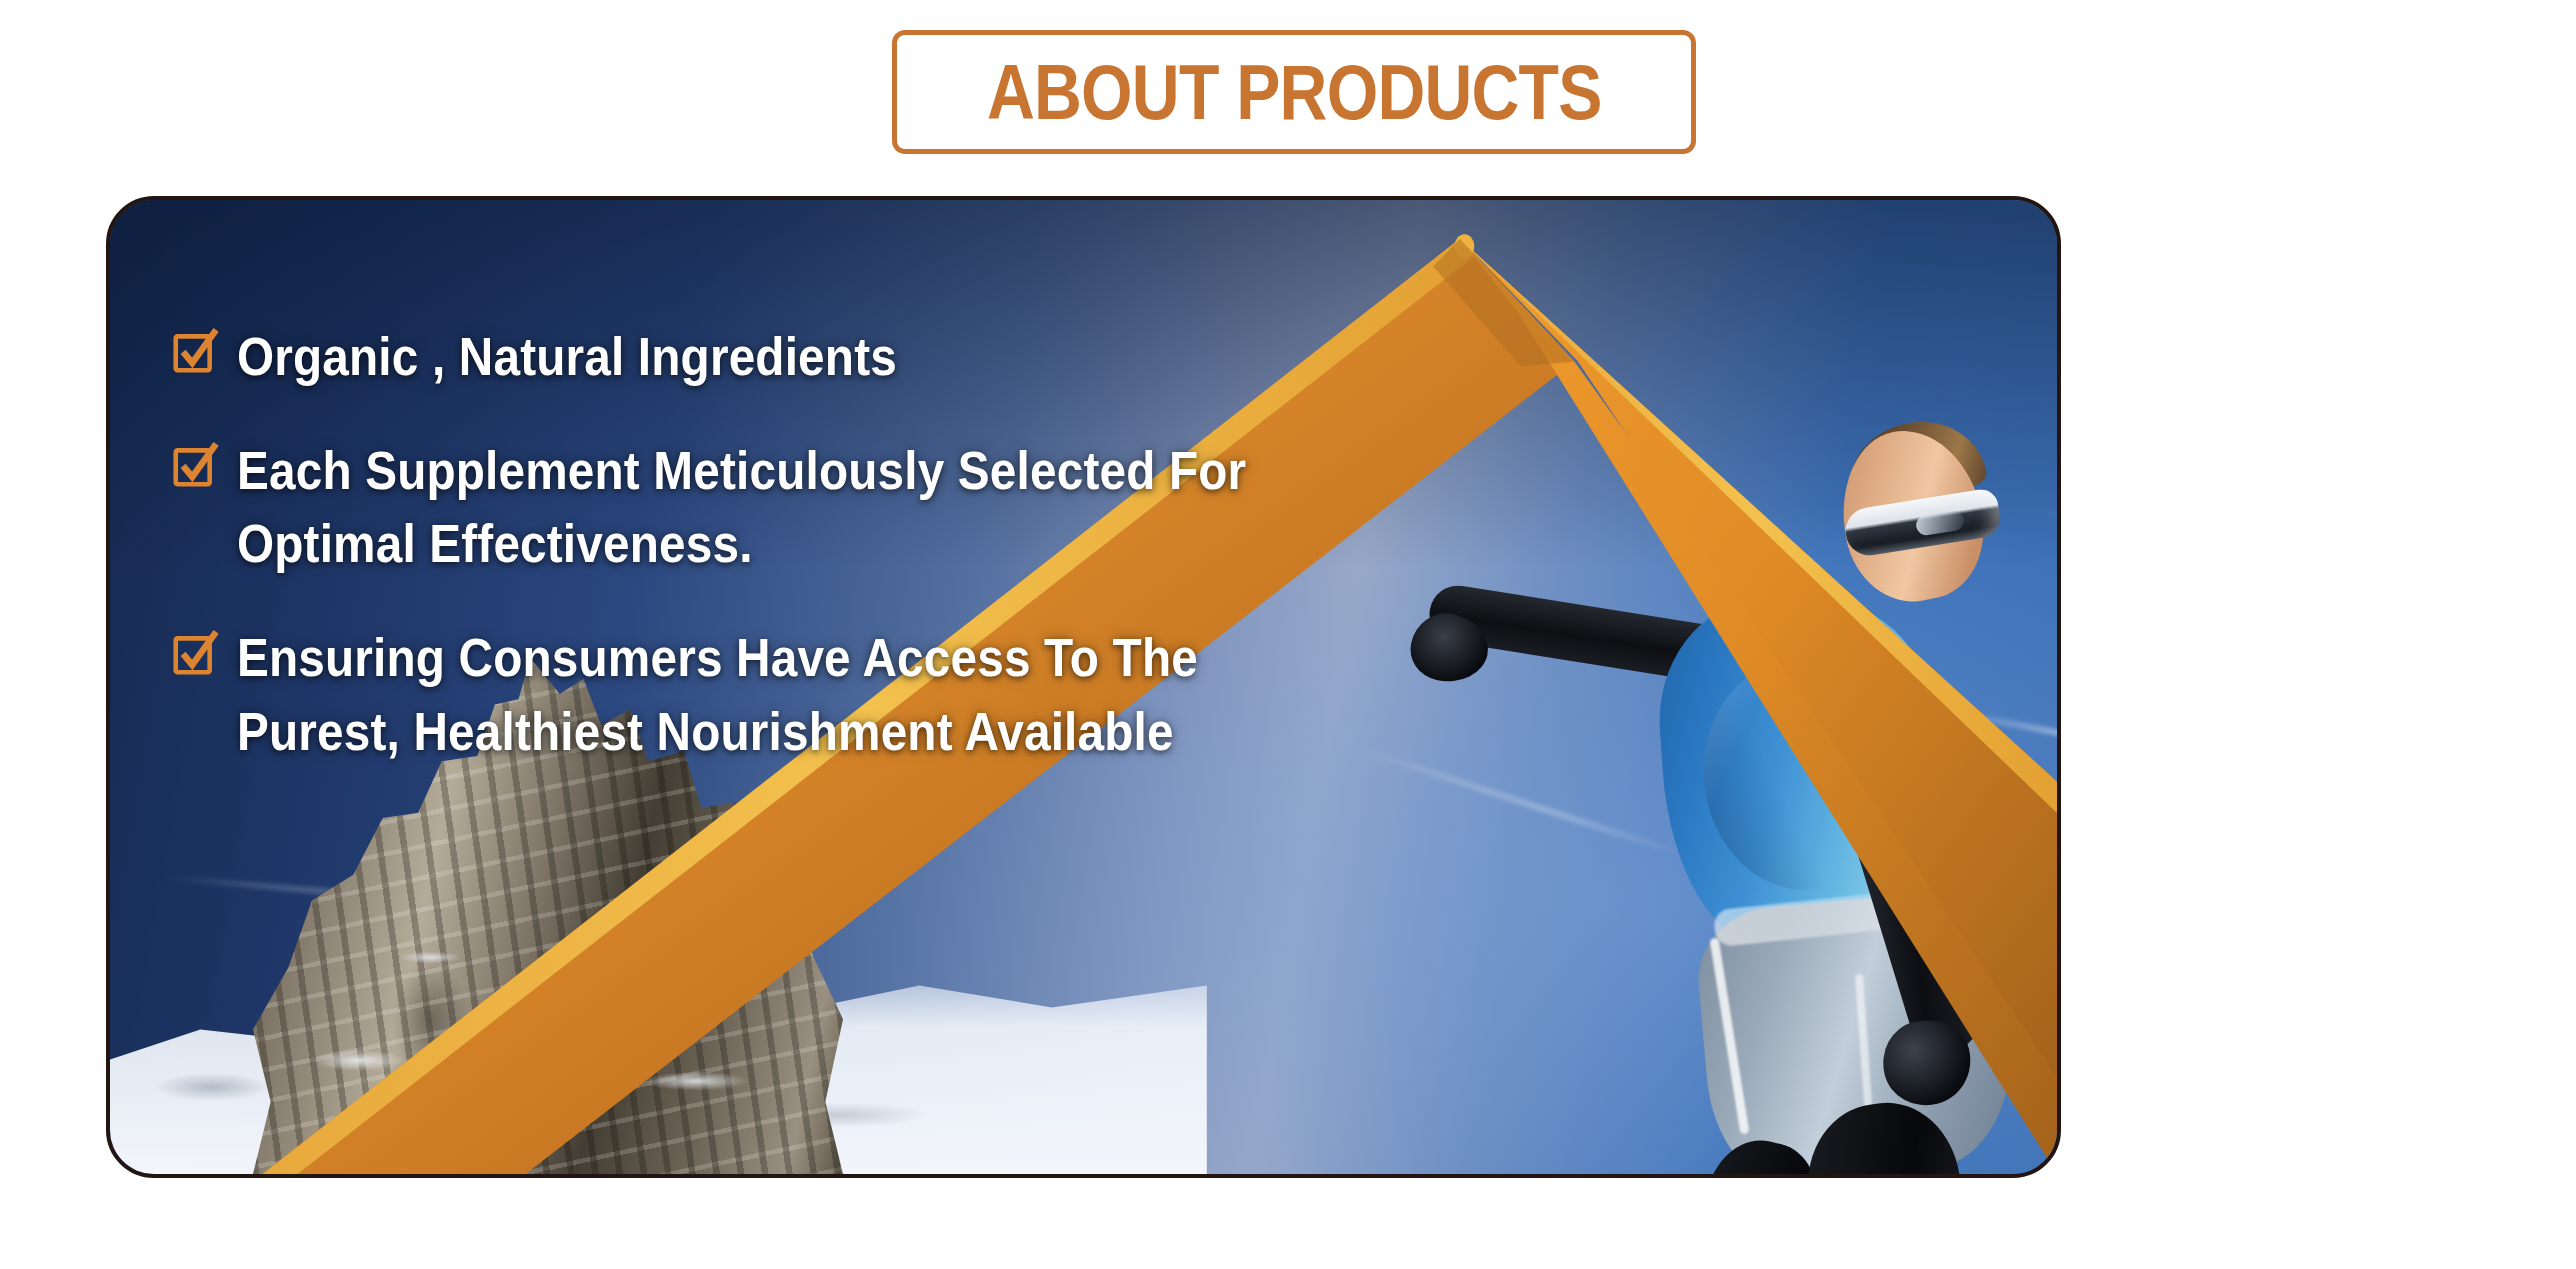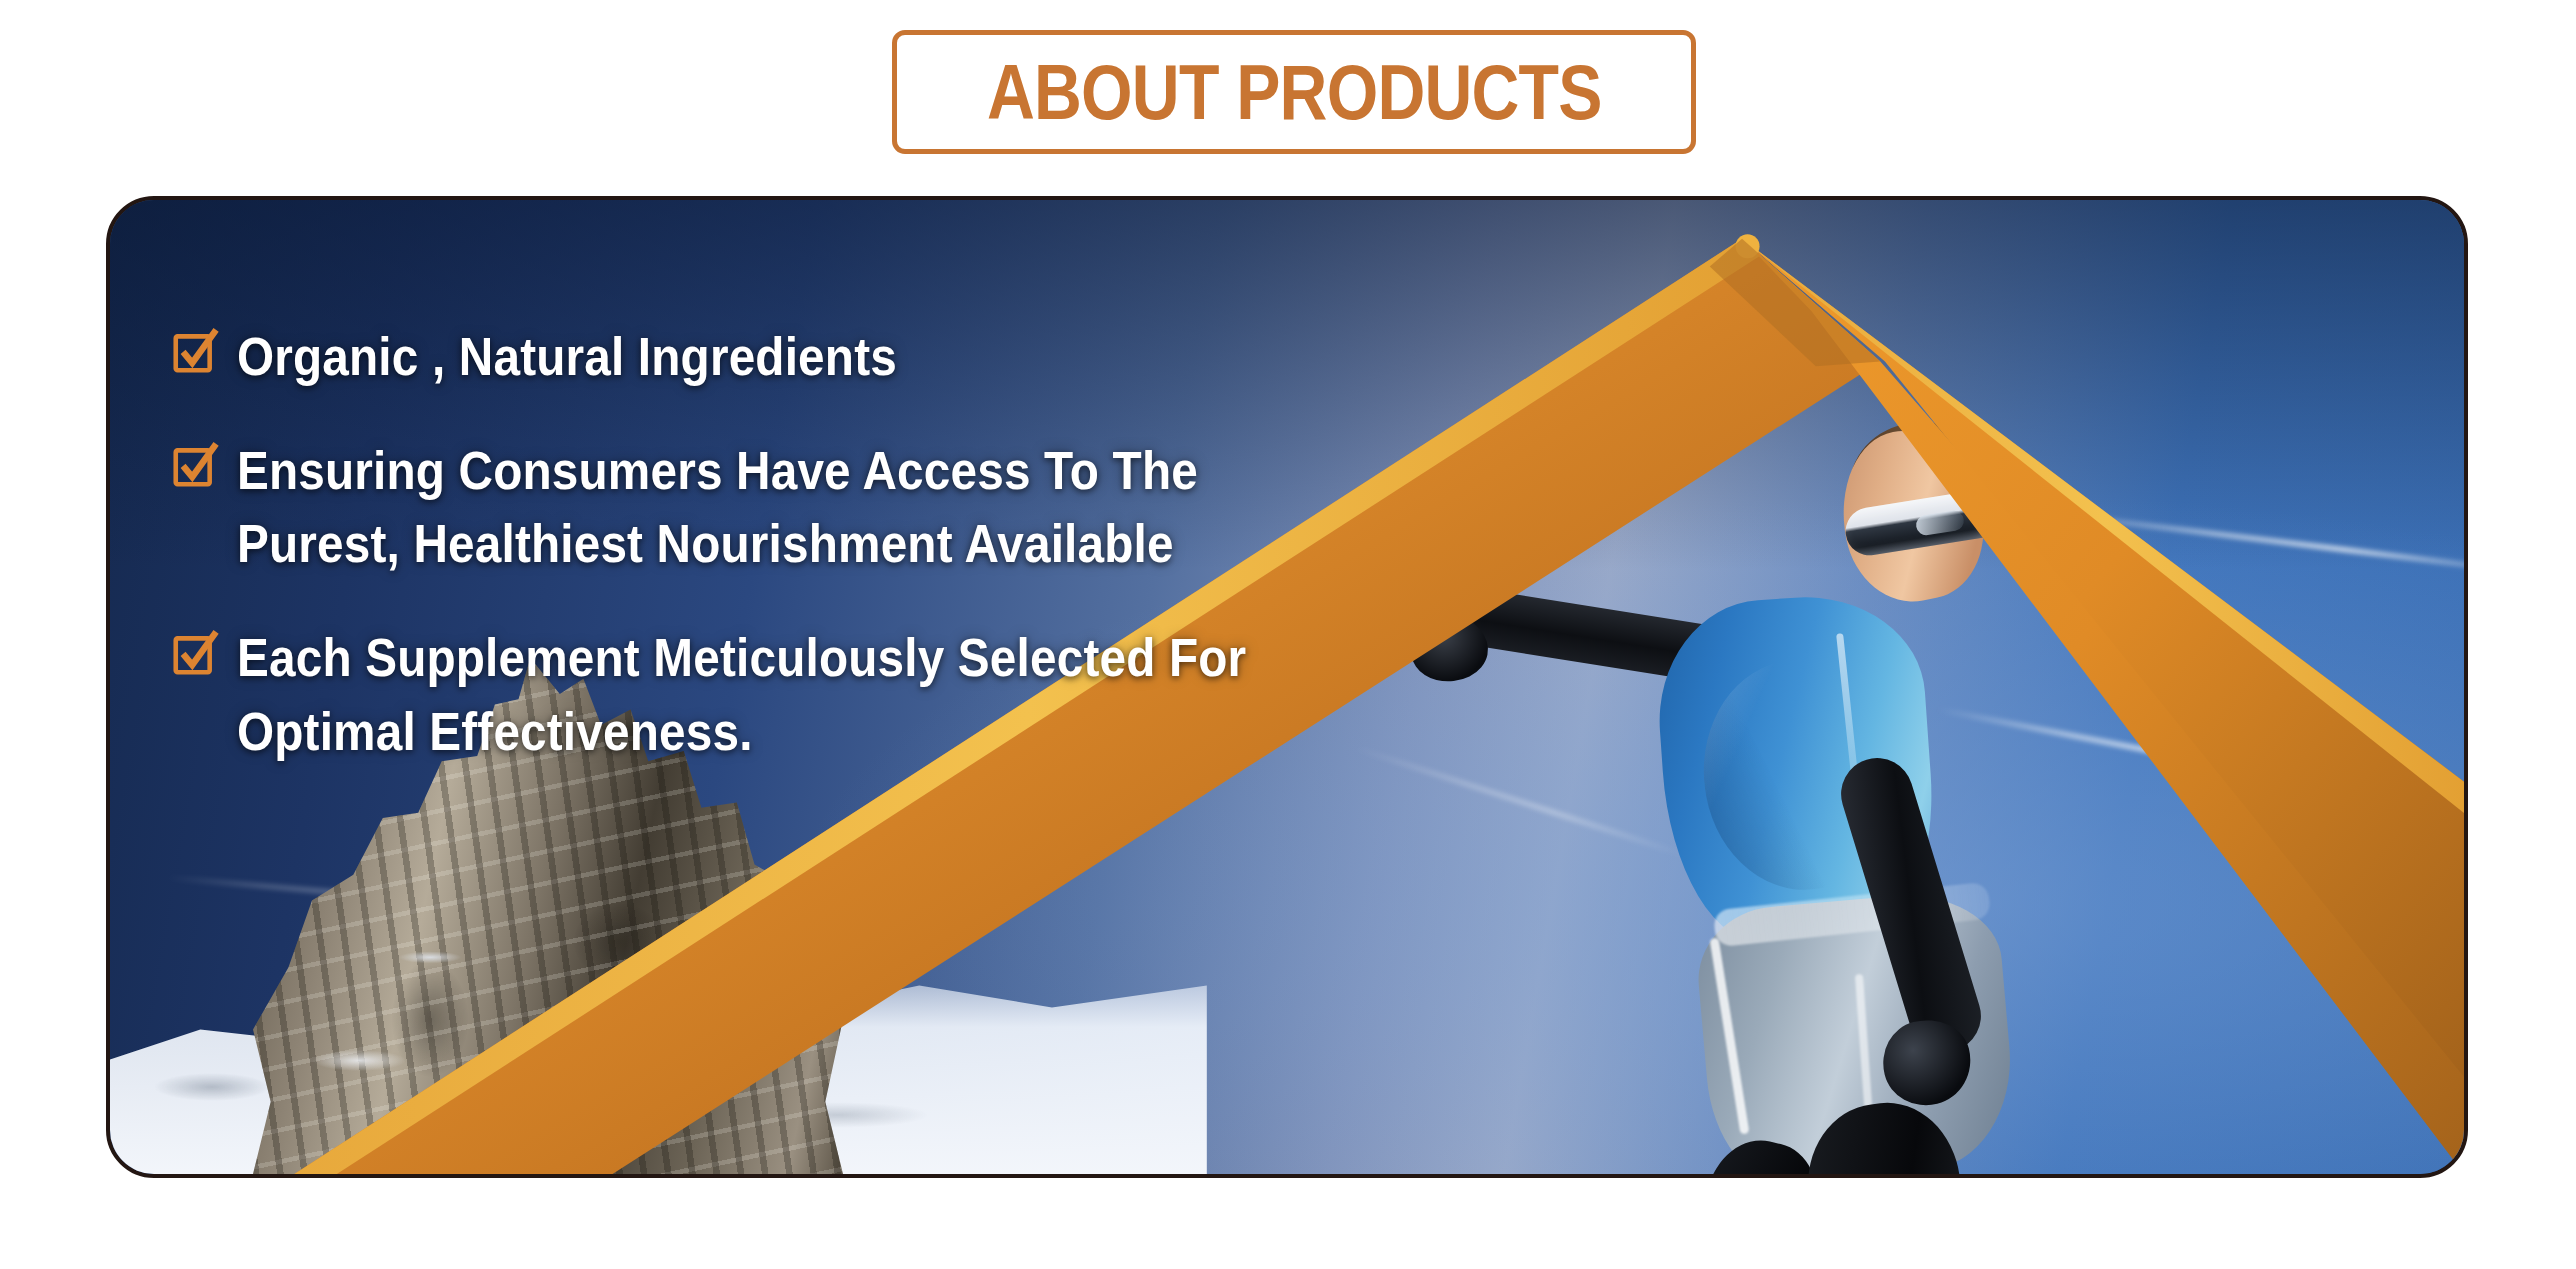--- a/index.html
+++ b/index.html
@@ -40,21 +40,21 @@
     transform: scaleX(0.86);
     transform-origin: center;
     white-space: nowrap;
   }
 
   
   #hero-card {
     position: absolute;
     left: 106px;
     top: 196px;
-    width: 2362px;
+    width: 1955px;
     height: 982px;
     box-sizing: border-box;
     border: 4.6px solid #231612;
     border-radius: 48px;
     overflow: hidden;
     background: #2b4a78;
   }
 
   
   .layer { position: absolute; inset: 0; }
@@ -420,28 +420,28 @@
     </div>
 
 
     <div class="bullet-item">
       <span class="check-icon">
         <svg viewBox="0 0 48 48">
           <rect x="3" y="8" width="37" height="37" rx="2" ry="2" fill="none" stroke="#dd8431" stroke-width="5"></rect>
           <path d="M11 25 L21 37 L47 1" fill="none" stroke="#dd8431" stroke-width="7" stroke-linecap="butt" stroke-linejoin="miter"></path>
         </svg>
       </span>
-      <span class="bullet-text">Ensuring Consumers Have Access To The Purest, Healthiest Nourishment Available</span>
+      <span class="bullet-text">Each Supplement Meticulously Selected For Optimal Effectiveness.</span>
     </div>
 
     <div class="bullet-item">
       <span class="check-icon">
         <svg viewBox="0 0 48 48">
           <rect x="3" y="8" width="37" height="37" rx="2" ry="2" fill="none" stroke="#dd8431" stroke-width="5"></rect>
           <path d="M11 25 L21 37 L47 1" fill="none" stroke="#dd8431" stroke-width="7" stroke-linecap="butt" stroke-linejoin="miter"></path>
         </svg>
       </span>
-      <span class="bullet-text">Each Supplement Meticulously Selected For Optimal Effectiveness.</span>
+      <span class="bullet-text">Ensuring Consumers Have Access To The Purest, Healthiest Nourishment Available</span>
     </div>
 
   </div>
 </div>
 
 
 </body></html>

